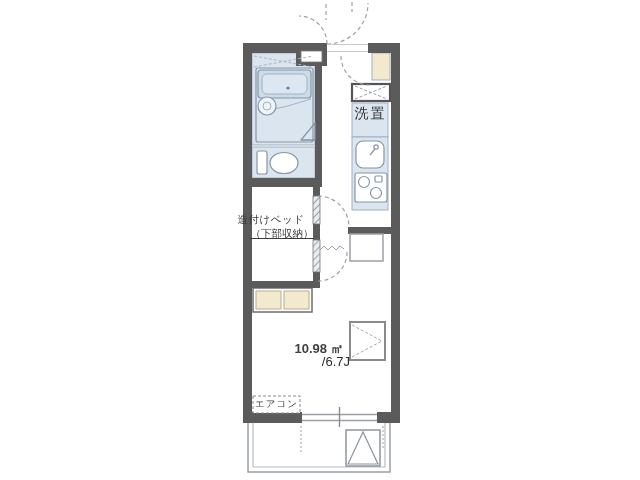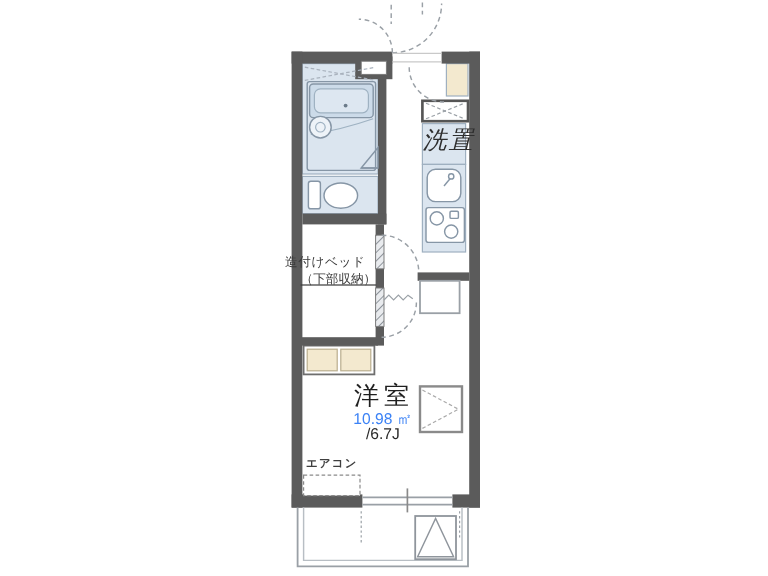--- a/index.html
+++ b/index.html
@@ -1,26 +1,26 @@
 <!DOCTYPE html>
 <html><head>
 <meta charset="utf-8">
 <style>
   html,body{margin:0;padding:0;background:#ffffff;}
   .canvas{position:relative;width:640px;height:480px;background:#ffffff;overflow:hidden;
           font-family:"Liberation Sans","DejaVu Sans",sans-serif;}
   .canvas svg{position:absolute;left:0;top:0;}
   .lbl{position:absolute;text-align:center;color:#3a3a3a;line-height:1.1;white-space:nowrap;}
-  .lbl-washer{left:352px;top:106px;width:37px;font-size:20px;letter-spacing:2px;color:#2f2f2f;font-weight:500;font-style:italic;}
+  .lbl-washer{left:352px;top:106px;width:37px;font-size:14px;letter-spacing:2px;color:#2f2f2f;font-weight:500;}
   .lbl-bed1{left:234px;top:214px;width:74px;font-size:10.5px;letter-spacing:0.5px;}
   .lbl-bed2{left:245px;top:228px;width:74px;font-size:10.5px;text-decoration:underline;}
   .lbl-room{left:292px;top:319px;width:56px;font-size:21px;letter-spacing:4px;color:#1f1f1f;font-weight:500;}
-  .lbl-area1{left:288px;top:342px;width:62px;font-size:13px;color:#3b82f6;}
-  .lbl-area2{left:288px;top:355px;width:62px;font-size:13px;color:#2a2a2a;}
-  .lbl-aircon{left:253px;top:382px;width:47px;font-size:9.5px;letter-spacing:1px;color:#3f3f3f;font-weight:bold;}
+  .lbl-area1{left:288px;top:342px;width:62px;font-size:13px;color:#404040;font-weight:bold;}
+  .lbl-area2{left:288px;top:355px;width:62px;font-size:13px;color:#2a2a2a;text-align:right;}
+  .lbl-aircon{left:253px;top:399px;width:47px;font-size:9.5px;letter-spacing:1px;color:#3f3f3f;}
 </style>
 </head>
 <body>
 
 <div class="canvas">
 
   <svg width="640" height="480" viewBox="0 0 640 480">
     <defs>
       <pattern id="hatch" width="5" height="5" patternUnits="userSpaceOnUse" patternTransform="rotate(45)">
         <rect width="5" height="5" fill="#e9ebee"></rect>
@@ -142,18 +142,17 @@
       <rect x="346" y="430" width="34" height="36" fill="#ffffff" stroke="#8f959c" stroke-width="1.5"></rect>
       <path d="M348,464 L363,432 L378,464 Z" stroke="#8f959c" stroke-width="1.2"></path>
       <line x1="301" y1="426" x2="301" y2="452" stroke="#9aa0a6" stroke-width="1" stroke-dasharray="2 2"></line>
       <line x1="383" y1="426" x2="383" y2="448" stroke="#9aa0a6" stroke-width="1" stroke-dasharray="2 2"></line>
     </g>
   </svg>
 
   <div class="lbl lbl-washer">洗置</div>
   <div class="lbl lbl-bed1">造付けベッド</div>
   <div class="lbl lbl-bed2">（下部収納）</div>
-  <div class="lbl lbl-room">洋室</div>
   <div class="lbl lbl-area1">10.98 ㎡</div>
   <div class="lbl lbl-area2">/6.7J</div>
   <div class="lbl lbl-aircon">エアコン</div>
 
 </div>
 
 </body></html>

